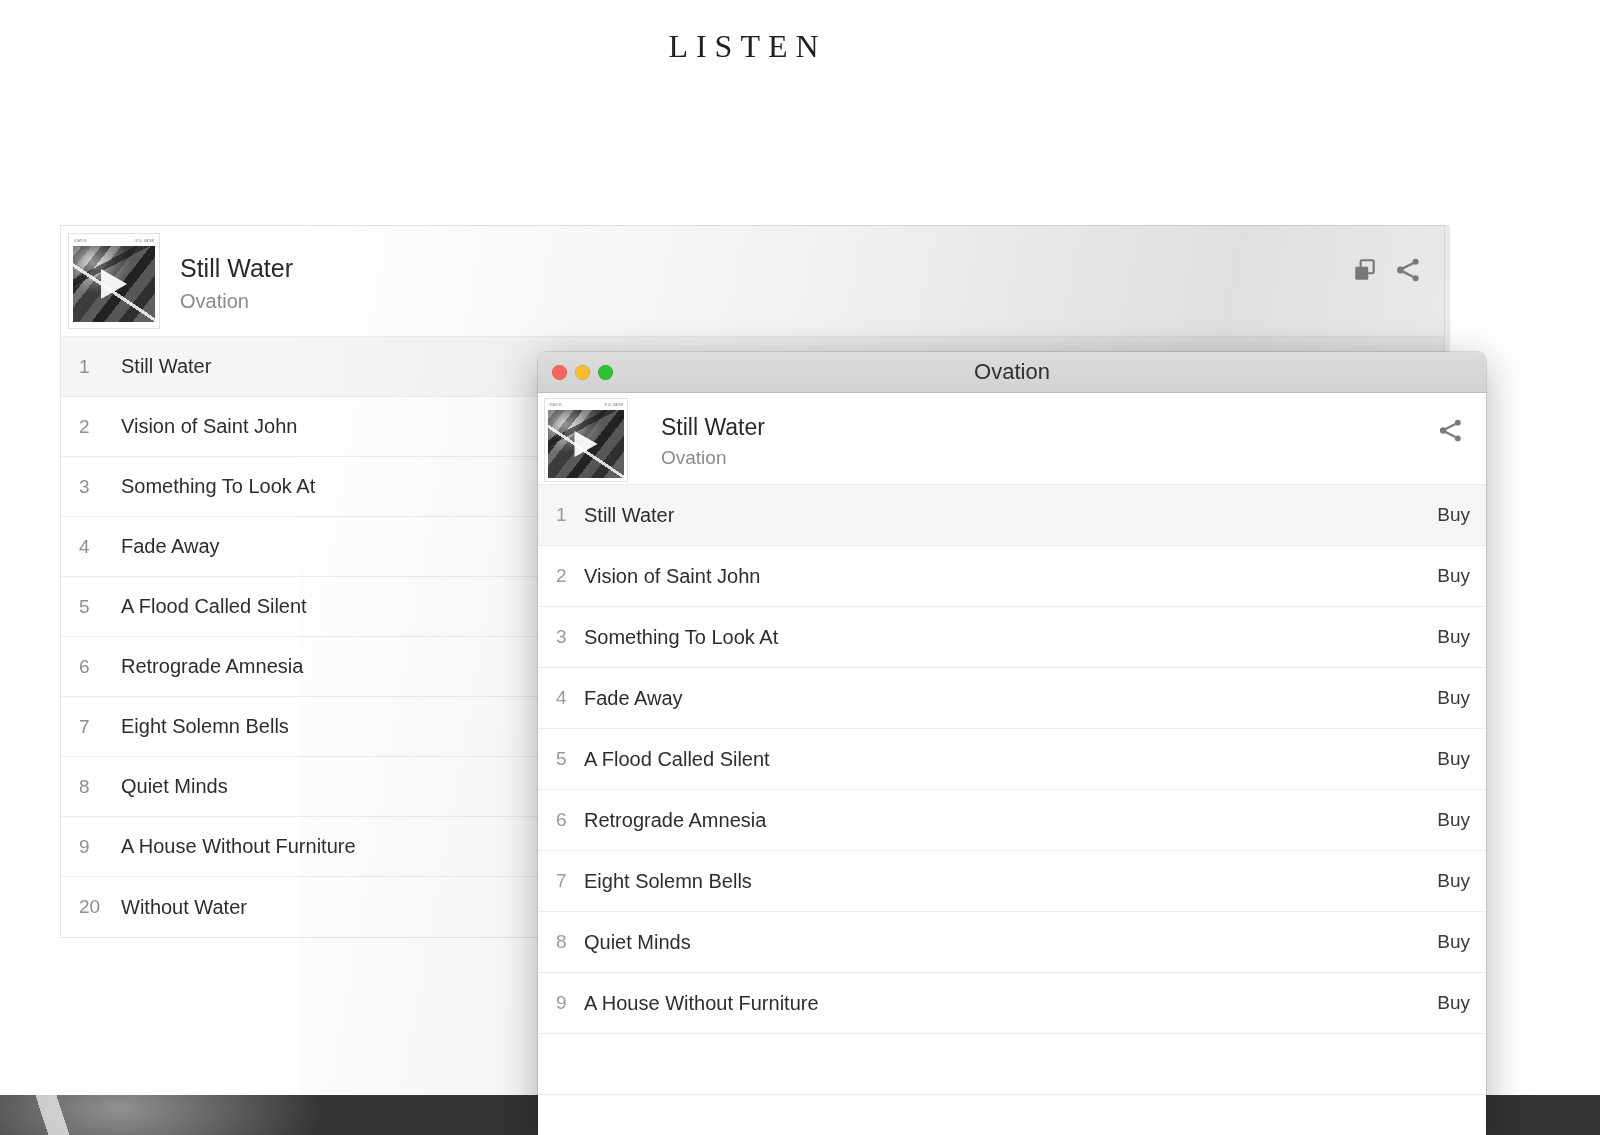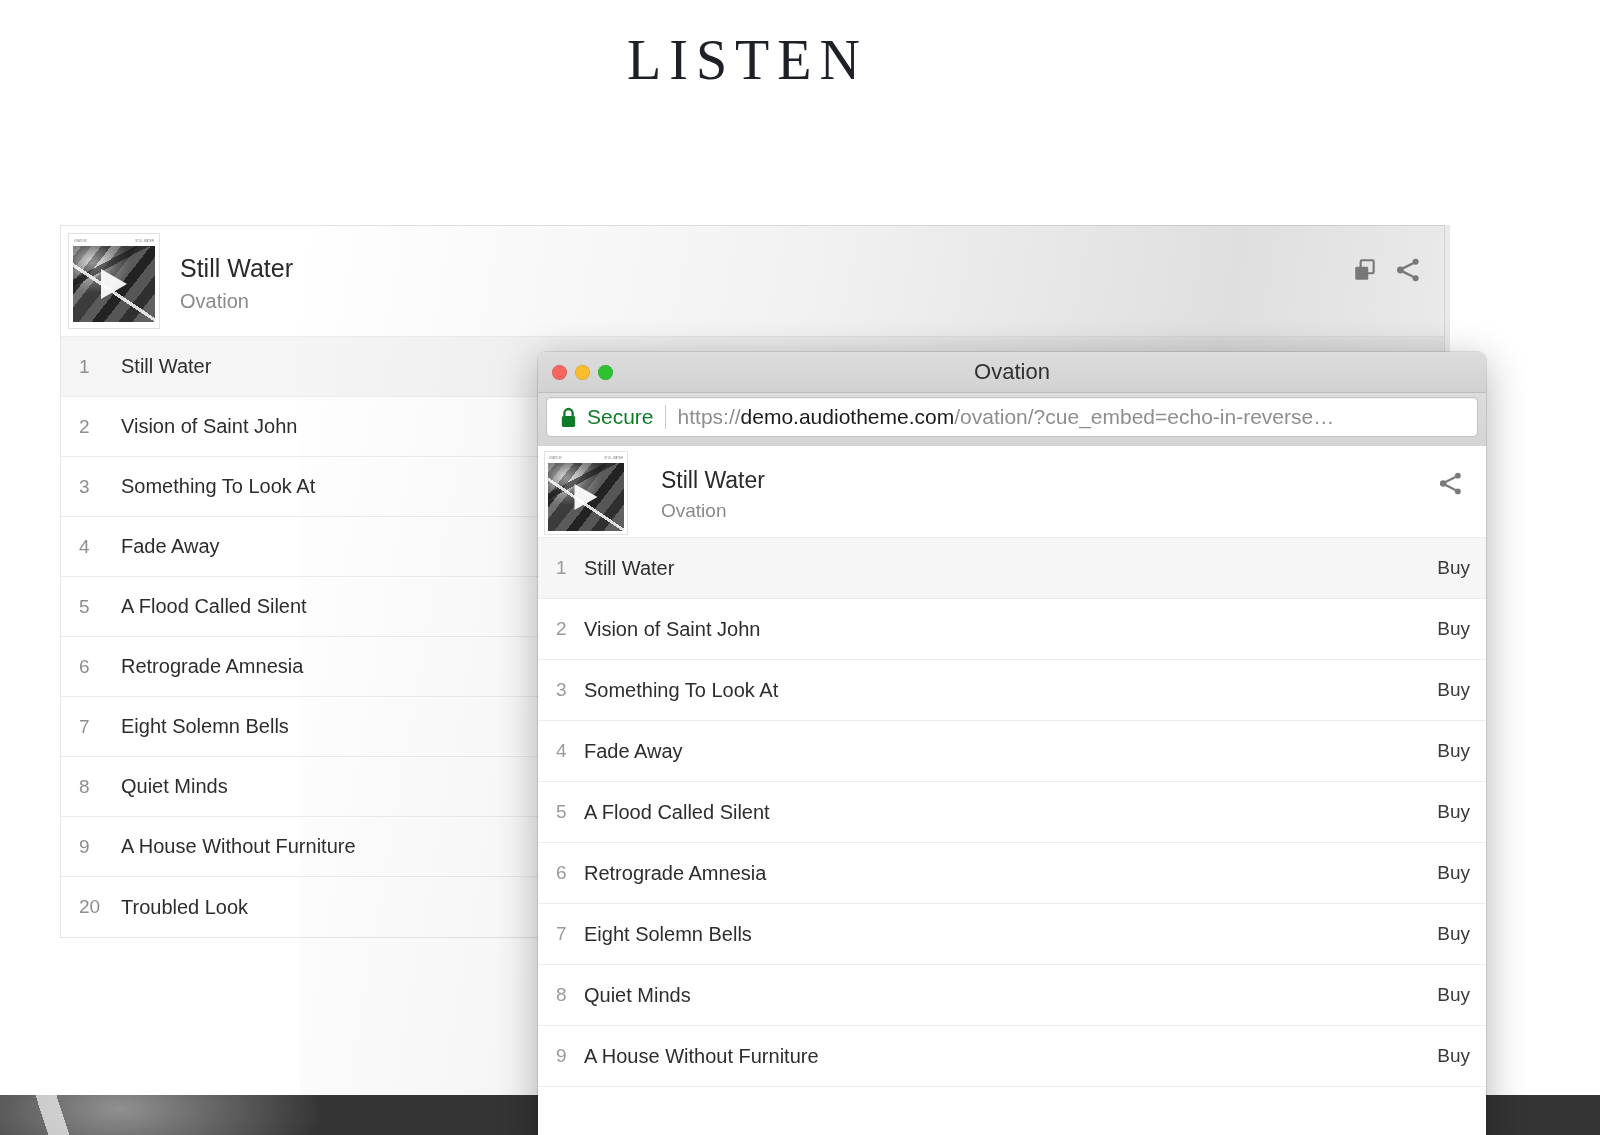--- a/index.html
+++ b/index.html
@@ -20,21 +20,21 @@
   }
 
   
   .page-title {
     position: absolute;
     top: 28px;
     left: 0;
     width: 1495px;
     text-align: center;
     font-family: "Liberation Serif", serif;
-    font-size: 56px;
+    font-size: 32px;
     letter-spacing: 8px;
     color: #1d2127;
     font-weight: 400;
   }
 
   
   .bg-player {
     position: absolute;
     left: 60px;
     top: 225px;
@@ -407,21 +407,21 @@
         <span class="bg-track">Quiet Minds</span>
         <span class="bg-buy">Buy</span>
       </div>
       <div class="bg-row">
         <span class="bg-num">9</span>
         <span class="bg-track">A House Without Furniture</span>
         <span class="bg-buy">Buy</span>
       </div>
       <div class="bg-row">
         <span class="bg-num">20</span>
-        <span class="bg-track">Troubled Look</span>
+        <span class="bg-track">Without Water</span>
         <span class="bg-buy">Buy</span>
       </div>
     </div>
   </div>
 
   <div class="cast-shadow"></div>
 
   <div class="photo-band">
     <div class="pb"></div>
     <div class="streak"></div>
@@ -431,35 +431,20 @@
 
     <div class="titlebar">
       <div class="lights">
         <div class="light red"></div>
         <div class="light amber"></div>
         <div class="light green"></div>
       </div>
       <div class="win-title">Ovation</div>
     </div>
 
-    <div class="urlbar-wrap">
-      <div class="urlbar">
-        <span class="lock">
-          <svg width="19" height="23" viewBox="0 0 16 20" aria-hidden="true">
-            <path d="M4.4 9V6.2a3.6 3.6 0 0 1 7.2 0V9" fill="none" stroke="#0f7b28" stroke-width="2"></path>
-            <rect x="2.2" y="8.6" width="11.6" height="9.6" rx="1.4" fill="#0f7b28"></rect>
-          </svg>
-        </span>
-        <span class="secure-label">Secure</span>
-        <span class="vsep"></span>
-        <span class="url">
-          <span class="scheme">https://</span><span class="host">demo.audiotheme.com</span><span class="path">/ovation/?cue_embed=echo-in-reverse…</span>
-        </span>
-      </div>
-    </div>
 
     <div class="emb-head">
       <div class="emb-art art-frame">
         <div class="micro">
           <span>OVATION</span>
           <span>STILL WATER</span>
         </div>
         <div class="art-photo">
           <div class="ph"></div>
           <div class="diag"></div>

